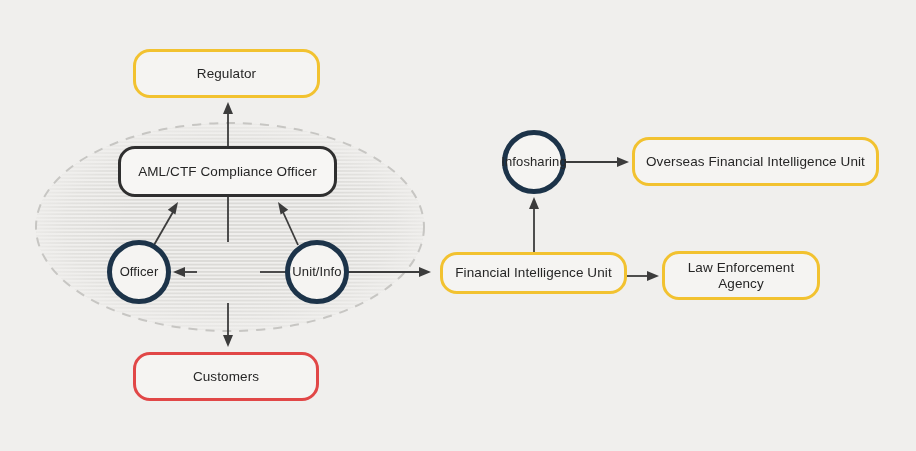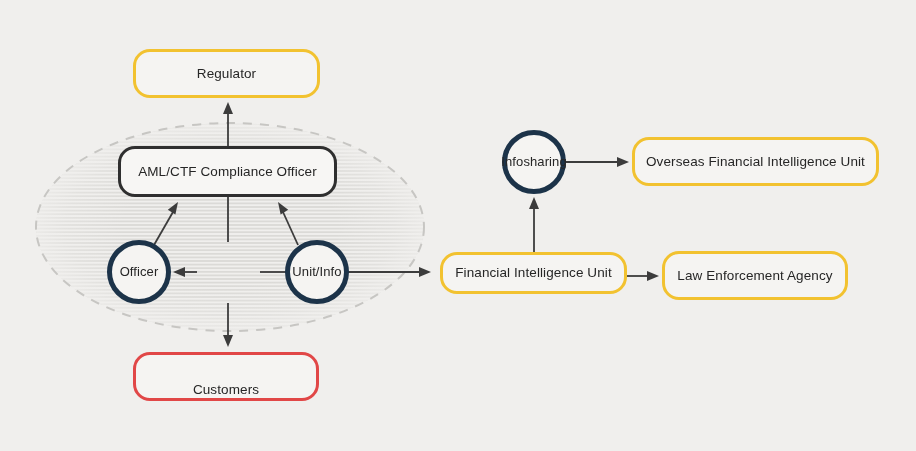--- a/index.html
+++ b/index.html
@@ -18,21 +18,21 @@
   .ellipse-dash{fill:none;stroke:var(--dash);stroke-width:2;stroke-dasharray:9 8;}
   .stripe-rect{fill:var(--stripe);}
   .fade-stop{stop-color:var(--background);}
   .node{
     position:absolute;box-sizing:border-box;display:flex;align-items:center;
     justify-content:center;text-align:center;background:var(--node-fill);
     font-size:13.5px;font-weight:500;letter-spacing:.1px;line-height:1.15;
   }
   .box{border-radius:17px;}
   .box.yellow{border:3px solid var(--yellow);}
-  .box.red{border:3px solid var(--red);align-items:flex-end;}
+  .box.red{border:3px solid var(--red);}
   .box.dark{border:3.5px solid var(--dark);background:var(--officer-fill);}
   .circle{border:5px solid var(--navy);border-radius:50%;font-size:13px;flex-direction:row;}
   .circle span{display:block;}
 </style>
 </head>
 <body>
 
 <div class="canvas">
 
   <svg class="layer" width="916" height="451" viewBox="0 0 916 451">
@@ -128,17 +128,17 @@
 
   <div class="node circle" style="left:502px;top:130px;width:64px;height:64px;">
     <span>Info</span>
     <span>sharing</span>
   </div>
 
   <div class="node box yellow" style="left:632px;top:137px;width:247px;height:49px;">
     <span>Overseas Financial Intelligence Unit</span>
   </div>
 
-  <div class="node box yellow" style="left:662px;top:251px;width:186px;height:49px;">
+  <div class="node box yellow" style="left:662px;top:251px;width:158px;height:49px;">
     <span>Law Enforcement Agency</span>
   </div>
 
 </div>
 
 </body></html>

